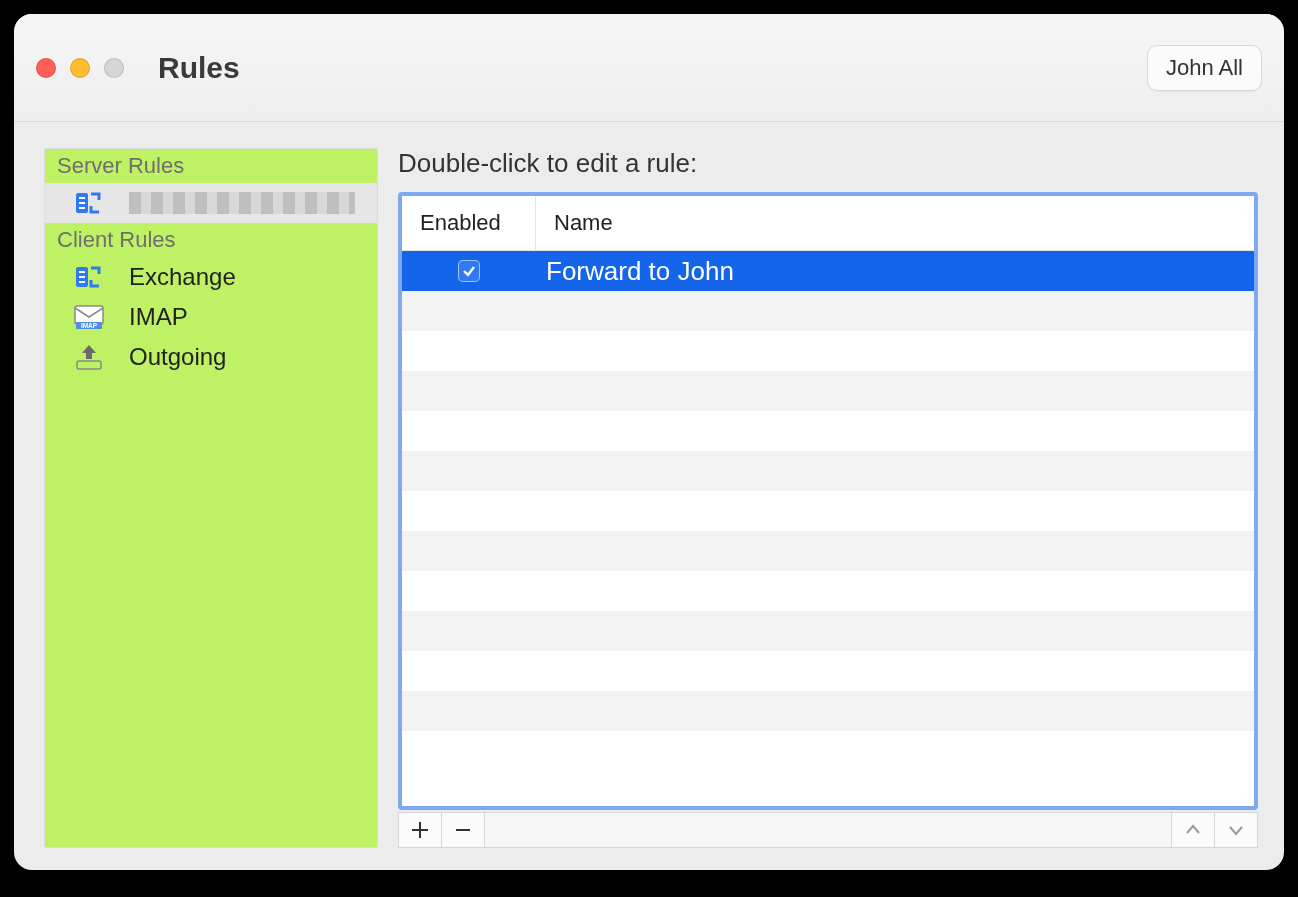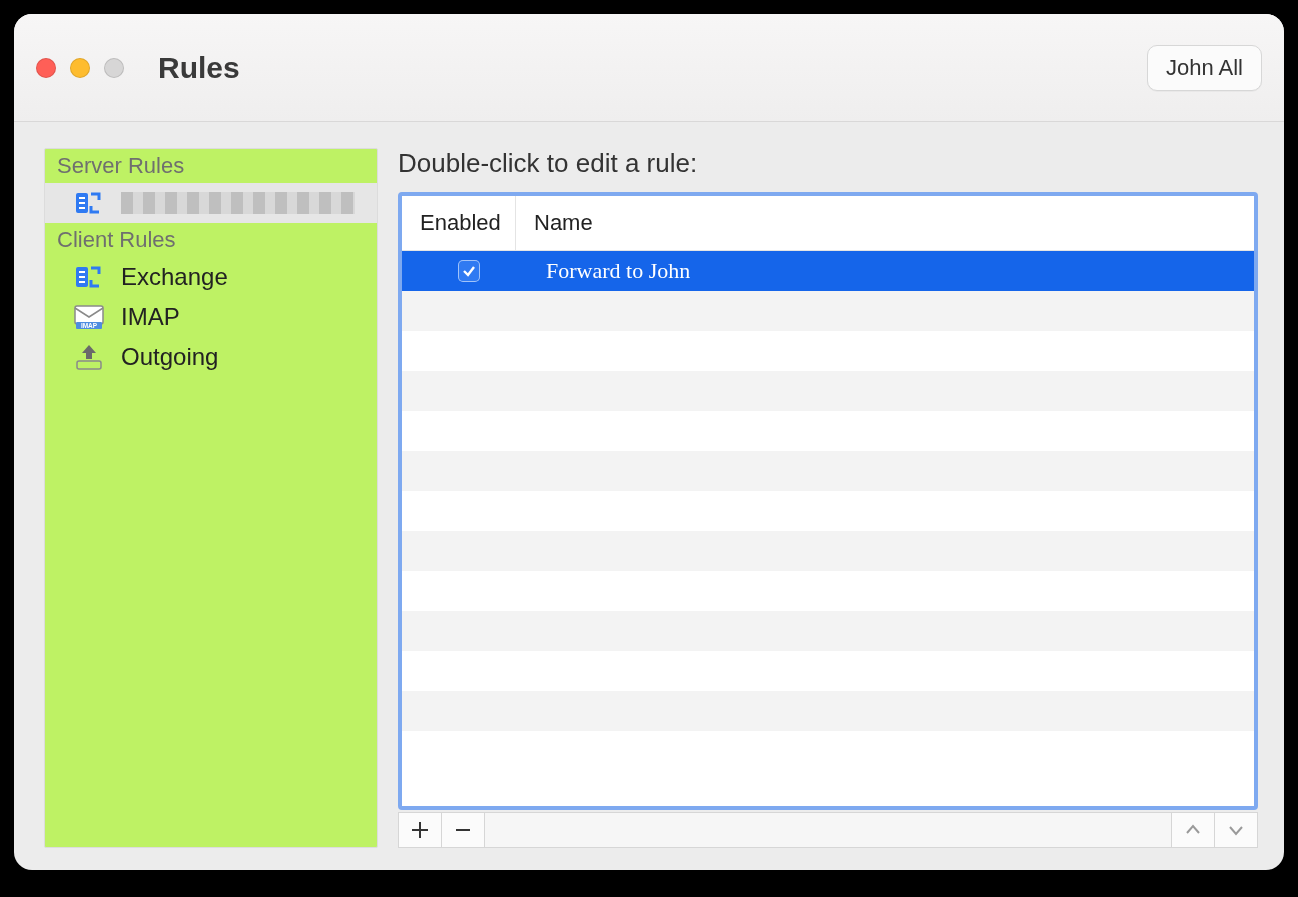--- a/index.html
+++ b/index.html
@@ -79,21 +79,21 @@
     box-sizing:border-box;
   }
   .sb-header{
     padding: 4px 12px;
     color:#6f6f6f;
     font-size:22px;
   }
   .sb-item{
     display:flex;
     align-items:center;
-    gap:16px;
+    gap:24px;
     padding: 4px 12px 4px 28px;
     font-size:24px;
     height:40px;
     box-sizing:border-box;
   }
   .sb-item.selected{ background:#e6e6e6; }
   .ico{ width:32px; height:30px; flex:0 0 32px; display:flex;align-items:center;justify-content:center;}
   .redact{
     flex:1;
     height:22px;
@@ -131,36 +131,36 @@
     border-bottom:1px solid #e4e4e4;
   }
   .th{
     padding:0 18px;
     color:#222;
     font-size:22px;
     height:100%;
     display:flex; align-items:center;
     box-sizing:border-box;
   }
-  .th.enabled{ width:114px; border-right:1px solid #e4e4e4;}
+  .th.enabled{ width:134px; border-right:1px solid #e4e4e4;}
   .th.name{ flex:1; }
   .rows{
     flex:1;
     overflow:auto;
   }
   .row{
     height:40px;
     display:flex;
     align-items:center;
   }
   .row:nth-child(odd){ background:#fff; }
   .row:nth-child(even){ background:#f3f3f3; }
   .row.selected{ background:#1565ea; color:#fff; }
   .cell-enabled{ width:134px; display:flex; justify-content:center;}
-  .cell-name{ flex:1; padding-left:10px; font-size:22px;font-family:Liberation Serif, serif;}
+  .cell-name{ flex:1; padding-left:10px; font-size:26px;}
   .chk{
     width:22px;height:22px;border-radius:5px;
     background:#2f7af2;
     display:flex;align-items:center;justify-content:center;
     box-shadow: inset 0 0 0 1px rgba(255,255,255,.55);
   }
   .chk svg{stroke:#fff;}
   .tfoot{
     position:absolute;
     left:0;right:0;bottom:0;

